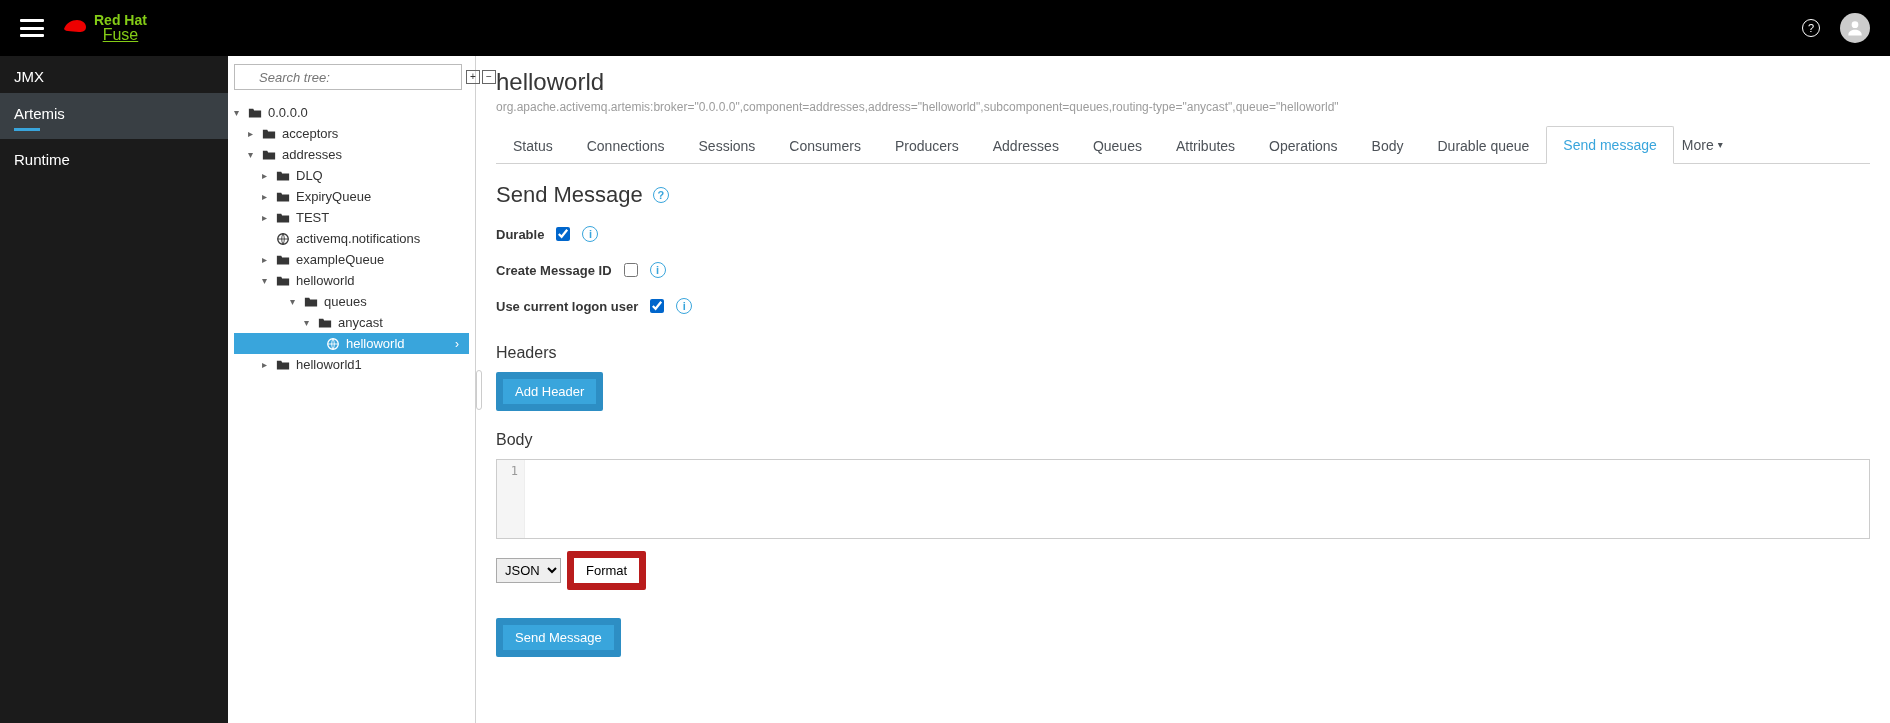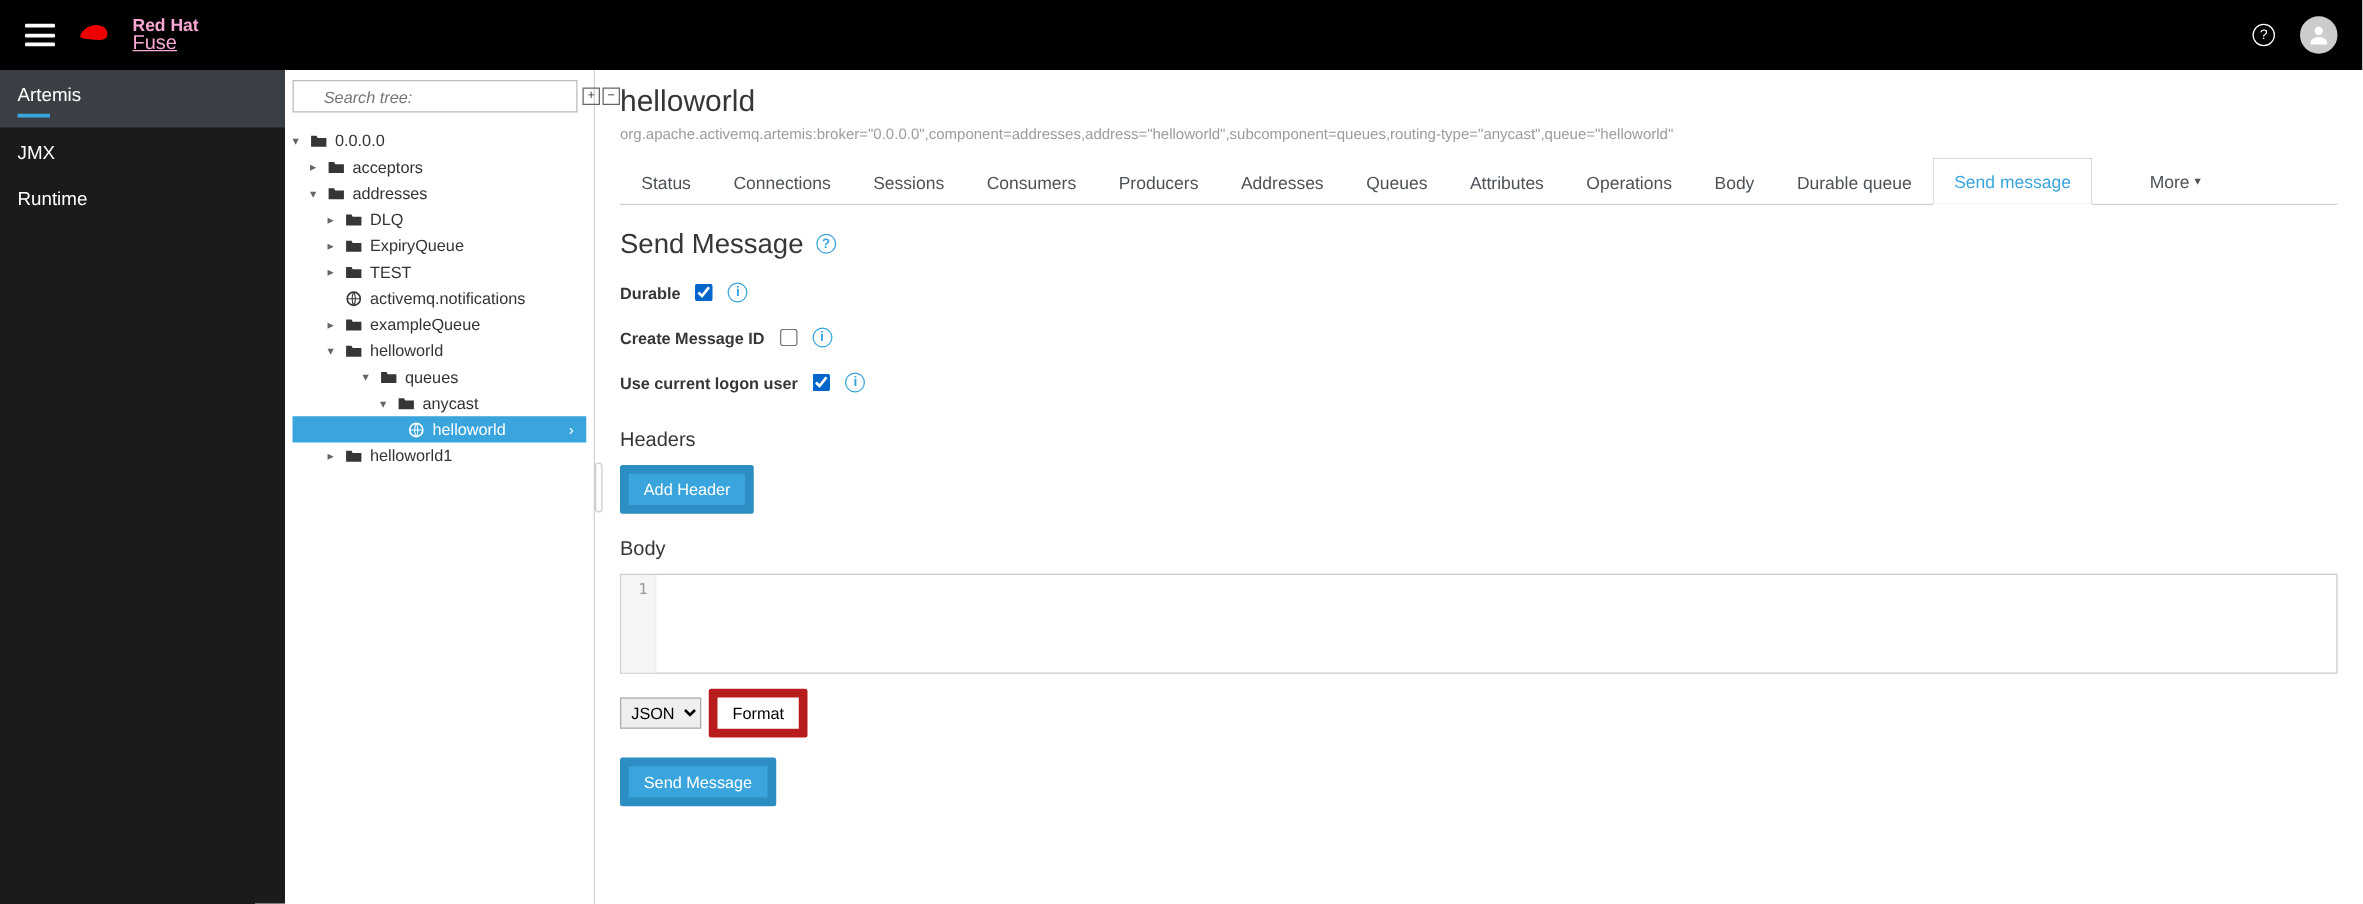--- a/index.html
+++ b/index.html
@@ -3,21 +3,21 @@
 <meta charset="utf-8">
 <style>
 * { box-sizing: border-box; margin: 0; padding: 0; }
 body { font-family: "Helvetica Neue", Helvetica, Arial, sans-serif; font-size: 14px; color: #333; background: #fff; }
 
 
 .topbar { background: #000; height: 56px; display: flex; align-items: center; padding: 0 20px; justify-content: space-between; }
 .topbar-left { display: flex; align-items: center; gap: 16px; }
 .hamburger { width: 24px; height: 18px; display: flex; flex-direction: column; justify-content: space-between; cursor: pointer; }
 .hamburger span { display: block; height: 3px; background: #fff; border-radius: 1px; }
-.logo { display: flex; align-items: center; gap: 16px; color: #f9a8d4; }
+.logo { display: flex; align-items: center; gap: 4px; color: #84cc16; text-align: center; }
 .logo-hat { color: #e00; }
 .logo-text { display: flex; flex-direction: column; line-height: 1; }
 .logo-text .rh { font-size: 14px; font-weight: 600; }
 .logo-text .fuse { font-size: 16px; font-weight: 400; text-decoration: underline; }
 .topbar-right { display: flex; align-items: center; gap: 20px; }
 .help-icon { width: 18px; height: 18px; border: 1.5px solid #fff; border-radius: 50%; display: flex; align-items: center; justify-content: center; color: #fff; font-size: 11px; cursor: pointer; }
 .avatar { width: 30px; height: 30px; border-radius: 50%; background: #ccc; display: flex; align-items: center; justify-content: center; cursor: pointer; }
 .avatar svg { fill: #fff; }
 
 
@@ -55,37 +55,37 @@
 .splitter-handle { position: absolute; right: -7px; top: 50%; transform: translateY(-50%); width: 6px; height: 40px; border: 1px solid #ccc; border-radius: 3px; background: #fff; cursor: col-resize; }
 
 
 .main { flex: 1; padding: 12px 20px 20px; overflow: auto; }
 .page-title { font-size: 24px; font-weight: 400; color: #363636; margin-bottom: 4px; }
 .page-subtitle { font-size: 12px; color: #9c9c9c; margin-bottom: 12px; word-break: break-all; }
 
 .tabs { display: flex; align-items: center; border-bottom: 1px solid #d1d1d1; margin-bottom: 18px; flex-wrap: wrap; }
 .tab { padding: 10px 16px; font-size: 14px; color: #4d5258; cursor: pointer; border: 1px solid transparent; border-bottom: none; margin-bottom: -1px; }
 .tab.active { color: #39a5dc; border-color: #d1d1d1; border-bottom: 1px solid #fff; border-radius: 2px 2px 0 0; }
-.tab-more { display: flex; align-items: center; gap: 4px; padding: 10px 8px; font-size: 14px; color: #4d5258; cursor: pointer; margin-left: 38px; }
+.tab-more { display: flex; align-items: center; gap: 4px; padding: 10px 8px; font-size: 14px; color: #4d5258; cursor: pointer; }
 
 .section-title { font-size: 22px; font-weight: 400; color: #363636; display: flex; align-items: center; gap: 10px; margin-bottom: 18px; }
 .info-circle { width: 16px; height: 16px; border: 1.5px solid #39a5dc; border-radius: 50%; display: inline-flex; align-items: center; justify-content: center; color: #39a5dc; font-size: 11px; font-weight: 600; cursor: pointer; font-style: normal; }
 
 .form-row { display: flex; align-items: center; gap: 12px; margin-bottom: 20px; font-size: 13px; font-weight: 600; color: #363636; }
 .form-row input[type=checkbox] { width: 14px; height: 14px; accent-color: #0066cc; cursor: pointer; }
 
 .sub-heading { font-size: 16px; font-weight: 400; color: #363636; margin-top: 30px; margin-bottom: 10px; }
 .btn { display: inline-block; padding: 5px 12px; font-size: 13px; border-radius: 2px; border: 7px solid #b91c1c; background: #fff; cursor: pointer; }
 .btn-primary { background: #39a5dc; border-color: #2d8ec4; color: #fff; }
 
 .editor-box { border: 1px solid #ccc; height: 80px; display: flex; margin-bottom: 12px; }
 .editor-gutter { width: 28px; background: #f5f5f5; border-right: 1px solid #eee; text-align: right; padding: 4px 6px 0 0; font-size: 12px; color: #999; font-family: monospace; }
 .editor-text { flex: 1; padding: 4px 6px; font-family: monospace; font-size: 13px; }
 
-.format-row { display: flex; align-items: center; gap: 6px; margin-bottom: 16px; }
+.format-row { display: flex; align-items: center; gap: 6px; margin-bottom: 28px; }
 select { padding: 3px 4px; font-size: 13px; border: 1px solid #aaa; }
 </style>
 </head>
 <body>
 
 <div class="topbar">
   <div class="topbar-left">
     <div class="hamburger">
       <span></span>
         <span></span>
@@ -109,22 +109,22 @@
           <circle cx="12" cy="8" r="4"></circle>
           <path d="M4 20c0-4 4-6 8-6s8 2 8 6v1H4z"></path>
         </svg>
     </div>
   </div>
 </div>
 
 <div class="layout">
 
   <div class="navbar">
+    <div class="navbar-item">JMX</div>
     <div class="navbar-item active">Artemis</div>
-    <div class="navbar-item">JMX</div>
     <div class="navbar-item">Runtime</div>
   </div>
 
   <div class="tree-panel">
     <div class="tree-search-row">
       <input class="tree-search" placeholder="Search tree:" style="">
       <div class="tree-btns">
         <span class="tree-btn-sq">+</span>
         <span class="tree-btn-sq">−</span>
       </div>

